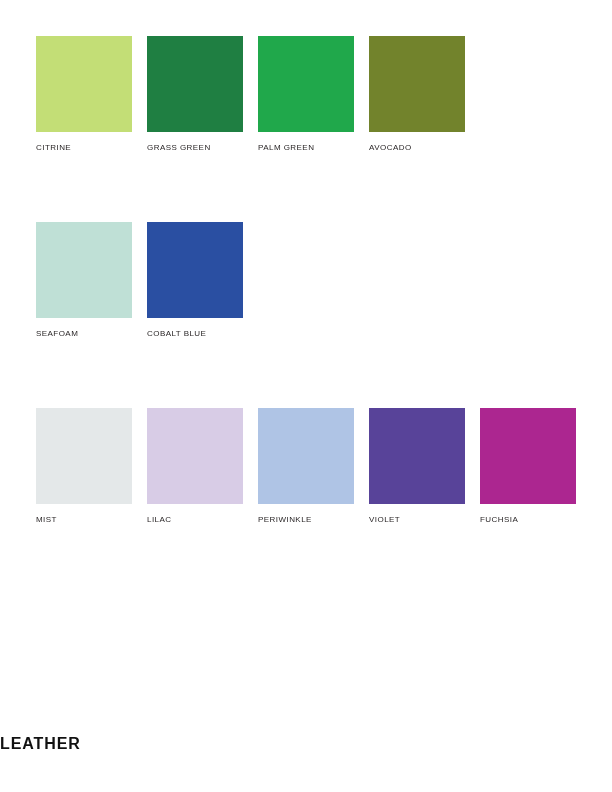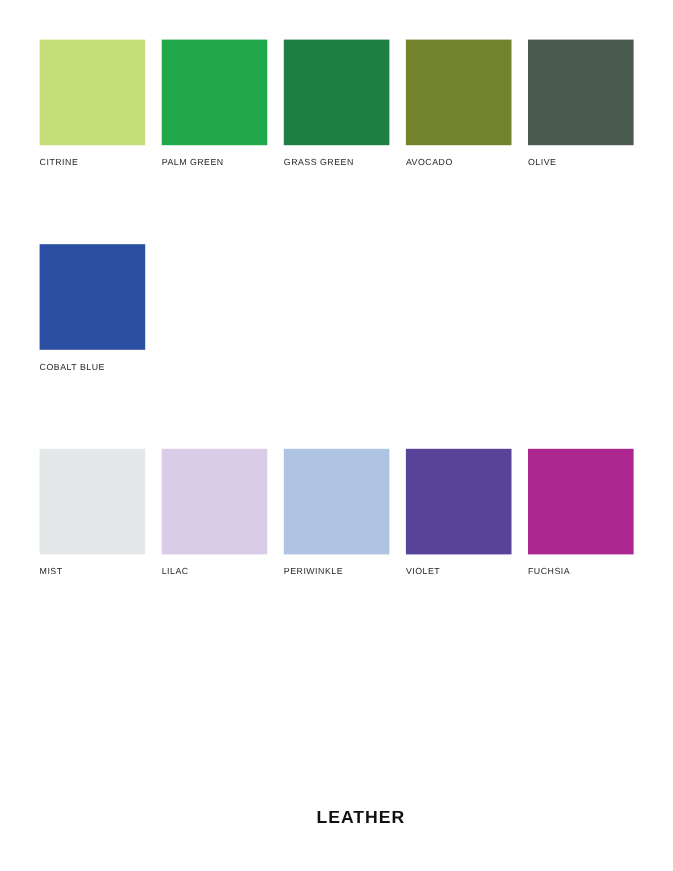--- a/index.html
+++ b/index.html
@@ -53,22 +53,20 @@
     letter-spacing: 0.45px;
     color: #231f20;
     text-transform: uppercase;
     white-space: nowrap;
   }
   .sheet-footer {
     position: absolute;
     left: 0;
     right: 0;
     top: 735px;
-    text-align: center;
-    padding-left: 44px;
   }
   .sheet-title {
     display: inline-block;
     font-family: "Liberation Sans", sans-serif;
     font-size: 16px;
     font-weight: bold;
     letter-spacing: 0.9px;
     color: #111111;
     text-transform: uppercase;
   }
@@ -78,37 +76,37 @@
 
 <div class="sheet">
 
   <div class="swatch-grid">
       <div class="swatch-row">
         <div class="swatch-cell">
           <div class="swatch-chip" style="background-color: rgb(195, 222, 118);"></div>
           <div class="swatch-label">CITRINE</div>
         </div>
         <div class="swatch-cell">
+          <div class="swatch-chip" style="background-color: rgb(31, 127, 66);"></div>
+          <div class="swatch-label">GRASS GREEN</div>
+        </div>
+        <div class="swatch-cell">
           <div class="swatch-chip" style="background-color: rgb(32, 168, 75);"></div>
           <div class="swatch-label">PALM GREEN</div>
-        </div>
-        <div class="swatch-cell">
-          <div class="swatch-chip" style="background-color: rgb(31, 127, 66);"></div>
-          <div class="swatch-label">GRASS GREEN</div>
         </div>
         <div class="swatch-cell">
           <div class="swatch-chip" style="background-color: rgb(114, 131, 44);"></div>
           <div class="swatch-label">AVOCADO</div>
         </div>
-        <div class="swatch-cell">
-          <div class="swatch-chip" style="background-color: rgb(74, 91, 77);"></div>
-          <div class="swatch-label">OLIVE</div>
-        </div>
       </div>
       <div class="swatch-row">
+        <div class="swatch-cell">
+          <div class="swatch-chip" style="background-color: rgb(191, 224, 214);"></div>
+          <div class="swatch-label">SEAFOAM</div>
+        </div>
         <div class="swatch-cell">
           <div class="swatch-chip" style="background-color: rgb(42, 79, 162);"></div>
           <div class="swatch-label">COBALT BLUE</div>
         </div>
       </div>
       <div class="swatch-row">
         <div class="swatch-cell">
           <div class="swatch-chip" style="background-color: rgb(228, 232, 233);"></div>
           <div class="swatch-label">MIST</div>
         </div>

